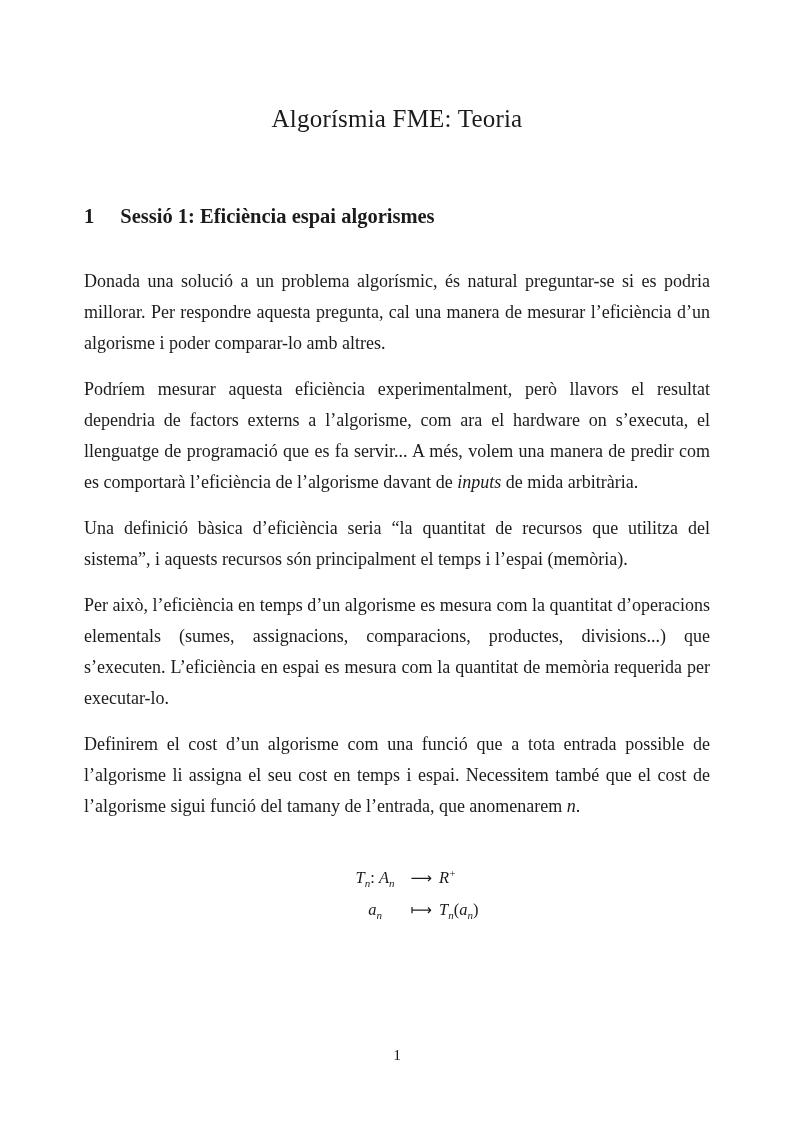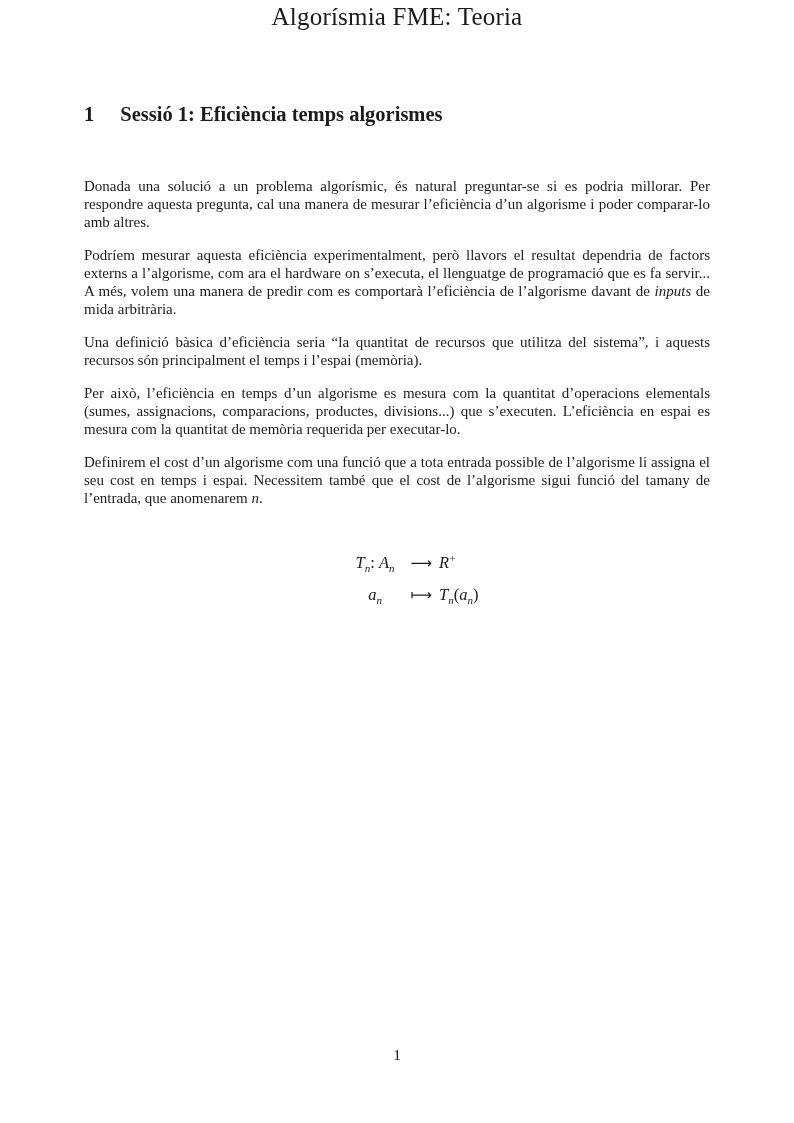--- a/index.html
+++ b/index.html
@@ -16,41 +16,42 @@
     font-family: "Liberation Serif", "DejaVu Serif", serif;
     color: #1b1b1b;
     overflow: hidden;
   }
   .content {
     width: 626px;
     margin: 0 auto;
   }
   .doc-title {
     margin: 0;
+    padding-top: 102px;
     font-size: 25px;
     font-weight: 400;
     text-align: center;
     line-height: 34px;
     letter-spacing: 0.2px;
   }
   .section-heading {
     margin: 66px 0 0 0;
     font-size: 20.5px;
     font-weight: 700;
     line-height: 28px;
     display: flex;
     align-items: baseline;
   }
   .section-number {
     margin-right: 26px;
   }
   .body-text {
-    margin-top: 49px;
-    font-size: 15px;
-    line-height: 18px;
+    margin-top: 36px;
+    font-size: 18px;
+    line-height: 31px;
   }
   .body-text p {
     margin: 0 0 15px 0;
     text-align: justify;
     text-justify: inter-word;
   }
   .body-text p:last-child {
     margin-bottom: 0;
   }
   .it {
@@ -105,21 +106,21 @@
 </head>
 <body>
 
 <div class="page">
   <div class="content">
 
     <h1 class="doc-title">Algorísmia FME: Teoria</h1>
 
     <h2 class="section-heading">
       <span class="section-number">1</span>
-      <span>Sessió 1: Eficiència temps algorismes</span>
+      <span>Sessió 1: Eficiència espai algorismes</span>
     </h2>
 
     <div class="body-text" id="paragraphs">
         <p><span>Donada una solució a un problema algorísmic, és natural preguntar-se si es podria millorar. Per respondre aquesta pregunta, cal una manera de mesurar l’eficiència d’un algorisme i poder comparar-lo amb altres.</span></p>
         <p><span>Podríem mesurar aquesta eficiència experimentalment, però llavors el resultat dependria de factors externs a l’algorisme, com ara el hardware on s’executa, el llenguatge de programació que es fa servir...  A més, volem una manera de predir com es comportarà l’eficiència de l’algorisme davant de </span><span class="it">inputs</span><span> de mida arbitrària.</span></p>
         <p><span>Una definició bàsica d’eficiència seria “la quantitat de recursos que utilitza del sistema”, i aquests recursos són principalment el temps i l’espai (memòria).</span></p>
         <p><span>Per això, l’eficiència en temps d’un algorisme es mesura com la quantitat d’operacions elementals (sumes, assignacions, comparacions, productes, divisions...)  que s’executen.  L’eficiència en espai es mesura com la quantitat de memòria requerida per executar-lo.</span></p>
         <p><span>Definirem el cost d’un algorisme com una funció que a tota entrada possible de l’algorisme li assigna el seu cost en temps i espai.  Necessitem també que el cost de l’algorisme sigui funció del tamany de l’entrada, que anomenarem </span><span class="it">n</span><span>.</span></p>
       </div>
 

